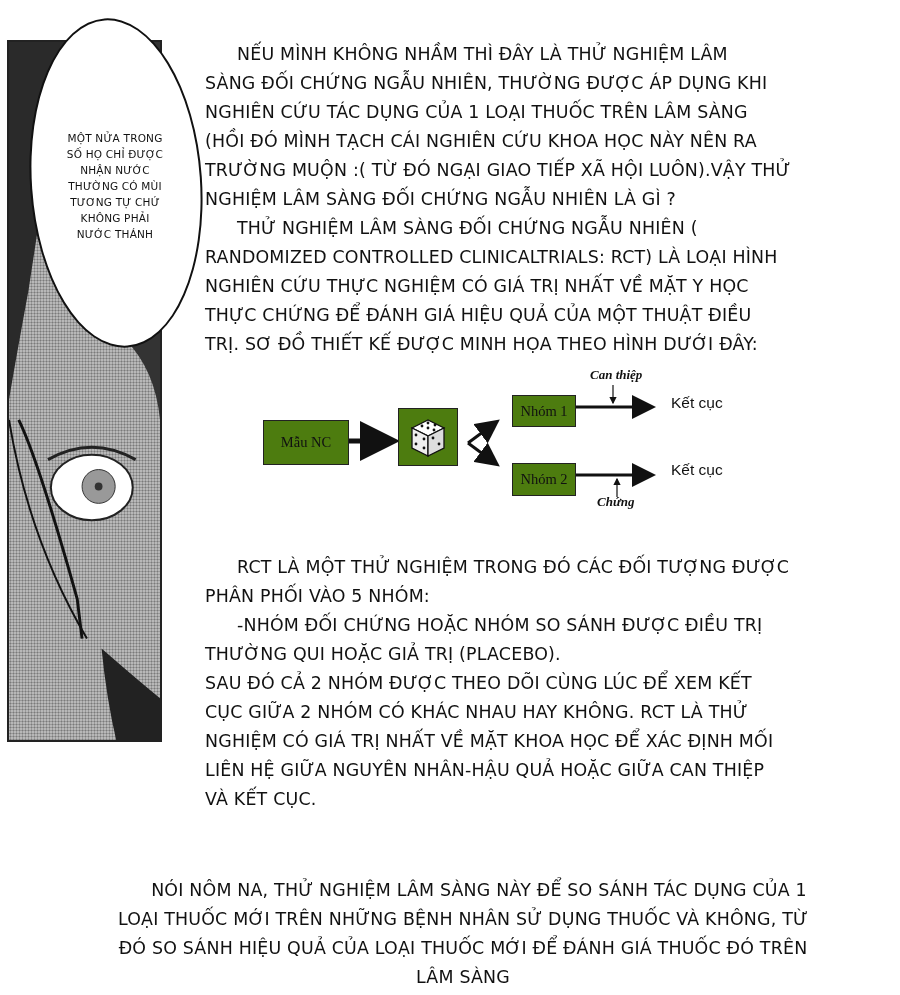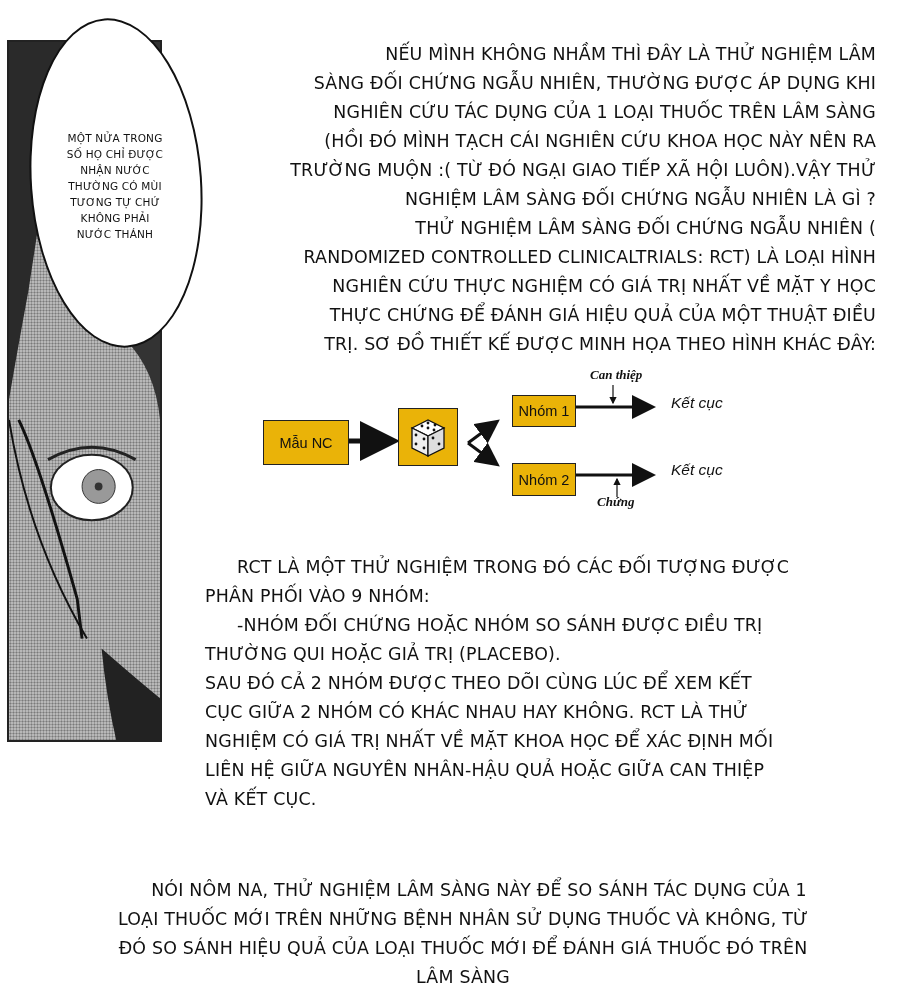--- a/index.html
+++ b/index.html
@@ -11,22 +11,22 @@
     background-size: 3px 3px; }
   .panel .dark-hair { position: absolute; left: 0; top: 0; width: 100%; height: 100%; }
   .bubble { position: absolute; left: 30px; top: 18px; width: 172px; height: 330px; background: #fff; border: 2.5px solid #111; border-radius: 50% / 50%; box-sizing: border-box; transform: rotate(-4deg); }
   .bubble-text { position: absolute; left: 40px; top: 130px; width: 150px; text-align: center; font-size: 10.5px; line-height: 16px; letter-spacing: 0.2px; white-space: pre-line; }
 
   .text-block { position: absolute; font-size: 17.4px; line-height: 29px; letter-spacing: 0.2px; }
   .text-block p { margin: 0; white-space: pre-line; }
   .indent { text-indent: 32px; }
 
   .diagram { position: absolute; left: 250px; top: 355px; width: 560px; height: 170px; }
-  .box { position: absolute; border: 1.5px solid #222; background: #eab308; font-family: Liberation Sans, sans-serif; font-size: 14.5px; display: flex; align-items: center; justify-content: center; box-sizing: border-box; }
-  .label { position: absolute; font-family: "Liberation Sans", sans-serif; font-size: 15.5px; font-style: italic; }
+  .box { position: absolute; border: 1.5px solid #222; background: #4d7c0f; font-family: Liberation Serif, serif; font-size: 14.5px; display: flex; align-items: center; justify-content: center; box-sizing: border-box; }
+  .label { position: absolute; font-family: "Liberation Sans", sans-serif; font-size: 15.5px; }
   .ital { position: absolute; font-family: "Liberation Serif", serif; font-style: italic; font-weight: bold; font-size: 13px; }
 </style>
 </head>
 <body>
 
 <div class="panel">
   <svg class="dark-hair" viewBox="0 0 155 702" preserveAspectRatio="none">
     <path d="M0,0 L60,0 Q40,120 20,250 Q5,330 0,360 Z" fill="#2a2a2a"></path>
     <path d="M120,300 Q150,330 155,380 L155,0 L125,0 Q140,150 120,300 Z" fill="#333"></path>
     <path d="M10,380 Q30,420 70,560 L75,600" stroke="#111" stroke-width="3" fill="none"></path>
@@ -41,32 +41,32 @@
 
 <div class="bubble"></div>
 <div class="bubble-text">MỘT NỬA TRONG
 SỐ HỌ CHỈ ĐƯỢC
 NHẬN NƯỚC
 THƯỜNG CÓ MÙI
 TƯƠNG TỰ CHỨ
 KHÔNG PHẢI
 NƯỚC THÁNH</div>
 
-<div class="text-block" style="left:196px; top:40px; width:680px;text-align:right;">
+<div class="text-block" style="left:205px; top:40px; width:680px;">
   <p class="indent">NẾU MÌNH KHÔNG NHẦM THÌ ĐÂY LÀ THỬ NGHIỆM LÂM
 SÀNG ĐỐI CHỨNG NGẪU NHIÊN, THƯỜNG ĐƯỢC ÁP DỤNG KHI
 NGHIÊN CỨU TÁC DỤNG CỦA 1 LOẠI THUỐC TRÊN LÂM SÀNG
 (HỒI ĐÓ MÌNH TẠCH CÁI NGHIÊN CỨU KHOA HỌC NÀY NÊN RA
 TRƯỜNG MUỘN :( TỪ ĐÓ NGẠI GIAO TIẾP XÃ HỘI LUÔN).VẬY THỬ
 NGHIỆM LÂM SÀNG ĐỐI CHỨNG NGẪU NHIÊN LÀ GÌ ?</p>
   <p class="indent">THỬ NGHIỆM LÂM SÀNG ĐỐI CHỨNG NGẪU NHIÊN (
 RANDOMIZED CONTROLLED CLINICALTRIALS: RCT) LÀ LOẠI HÌNH
 NGHIÊN CỨU THỰC NGHIỆM CÓ GIÁ TRỊ NHẤT VỀ MẶT Y HỌC
 THỰC CHỨNG ĐỂ ĐÁNH GIÁ HIỆU QUẢ CỦA MỘT THUẬT ĐIỀU
-TRỊ. SƠ ĐỒ THIẾT KẾ ĐƯỢC MINH HỌA THEO HÌNH KHÁC ĐÂY:</p>
+TRỊ. SƠ ĐỒ THIẾT KẾ ĐƯỢC MINH HỌA THEO HÌNH DƯỚI ĐÂY:</p>
 </div>
 
 <div class="diagram">
   <svg width="560" height="170" style="position:absolute;left:0;top:0;">
     <defs>
       <marker id="ah" markerWidth="8" markerHeight="8" refX="6" refY="4" orient="auto">
         <path d="M0,0 L8,4 L0,8 Z" fill="#111"></path>
       </marker>
       <marker id="ahs" markerWidth="6" markerHeight="6" refX="5" refY="3" orient="auto">
         <path d="M0,0 L6,3 L0,6 Z" fill="#111"></path>
@@ -112,21 +112,21 @@
   </div>
 
   <span class="ital" style="left:340px; top:12px;">Can thiệp</span>
   <span class="ital" style="left:347px; top:139px;">Chứng</span>
   <span class="label" style="left:421px; top:39px;">Kết cục</span>
   <span class="label" style="left:421px; top:106px;">Kết cục</span>
 </div>
 
 <div class="text-block" style="left:205px; top:553px; width:690px;">
   <p class="indent">RCT LÀ MỘT THỬ NGHIỆM TRONG ĐÓ CÁC ĐỐI TƯỢNG ĐƯỢC
-PHÂN PHỐI VÀO 9 NHÓM:</p>
+PHÂN PHỐI VÀO 5 NHÓM:</p>
   <p class="indent">-NHÓM ĐỐI CHỨNG HOẶC NHÓM SO SÁNH ĐƯỢC ĐIỀU TRỊ
 THƯỜNG QUI HOẶC GIẢ TRỊ (PLACEBO).</p>
   <p>SAU ĐÓ CẢ 2 NHÓM ĐƯỢC THEO DÕI CÙNG LÚC ĐỂ XEM KẾT
 CỤC GIỮA 2 NHÓM CÓ KHÁC NHAU HAY KHÔNG. RCT LÀ THỬ
 NGHIỆM CÓ GIÁ TRỊ NHẤT VỀ MẶT KHOA HỌC ĐỂ XÁC ĐỊNH MỐI
 LIÊN HỆ GIỮA NGUYÊN NHÂN-HẬU QUẢ HOẶC GIỮA CAN THIỆP
 VÀ KẾT CỤC.</p>
 </div>
 
 <div class="text-block" style="left:28px; top:876px; width:870px;text-align:center;">

